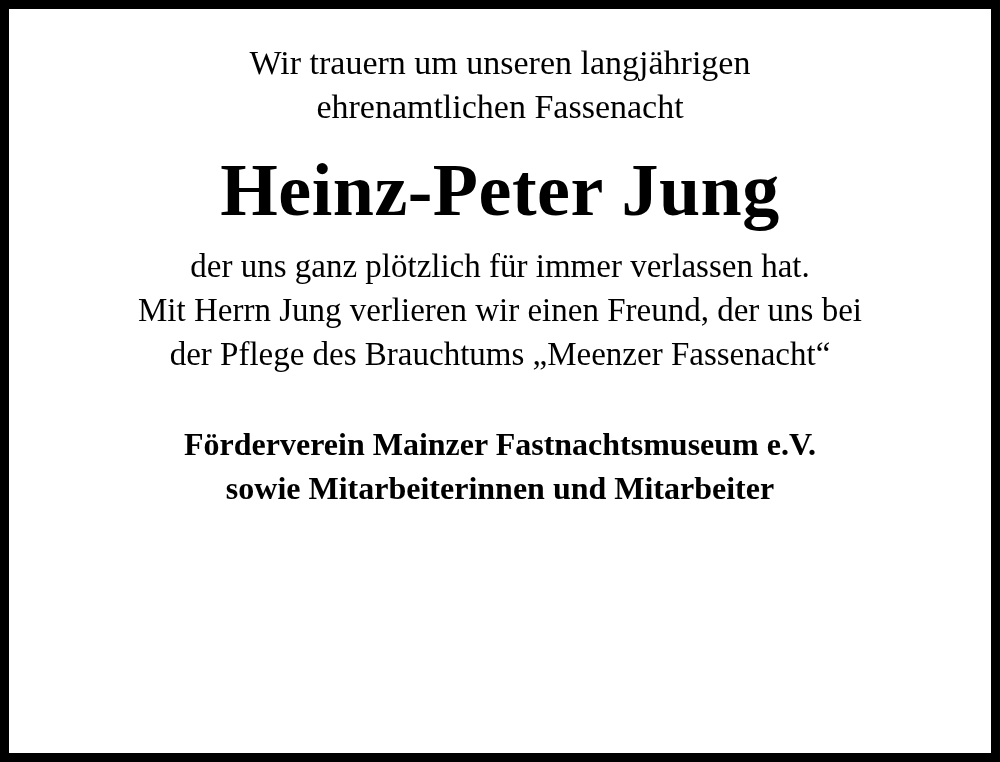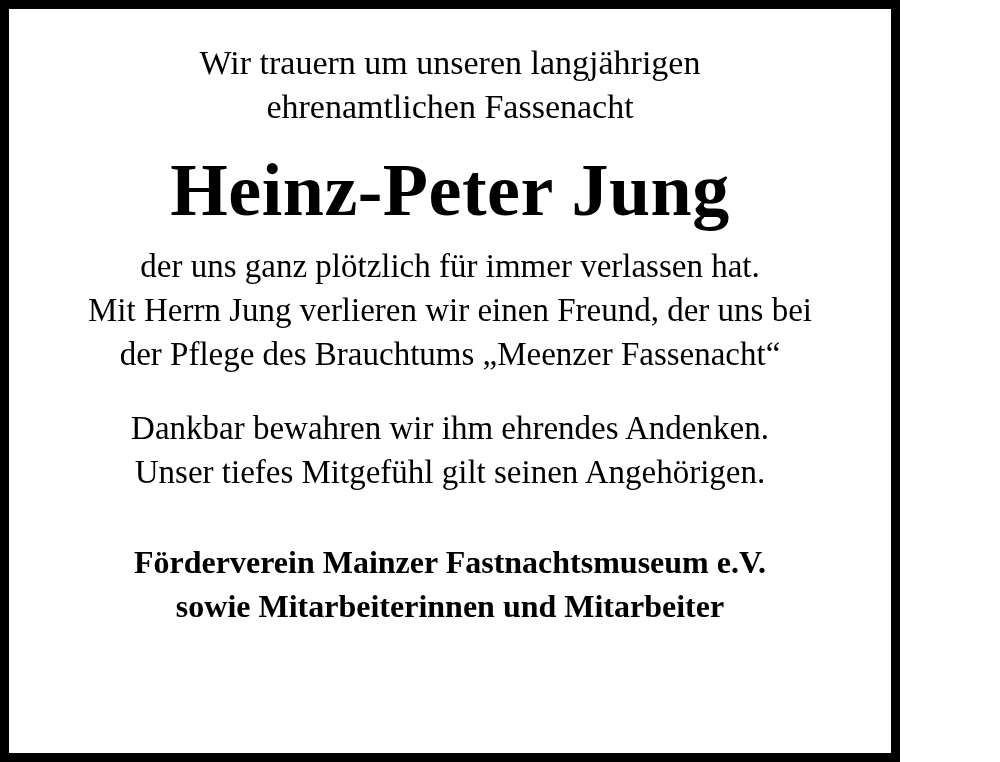--- a/index.html
+++ b/index.html
@@ -9,21 +9,21 @@
   }
   body {
     width: 1000px;
     height: 762px;
     overflow: hidden;
     font-family: "Liberation Serif", serif;
     color: #000000;
   }
   .obituary {
     box-sizing: border-box;
-    width: 900px;
+    width: 1000px;
     height: 762px;
     border: 9px solid #000000;
     background: #ffffff;
     padding: 24px 30px 0 30px;
     text-align: center;
   }
   .intro {
     font-size: 34px;
     line-height: 1.28;
     margin: 8px 0 0 0;
@@ -74,23 +74,19 @@
   </div>
 
   <div class="name">Heinz-Peter Jung</div>
 
   <div class="body-block">
     <span class="line">der uns ganz plötzlich für immer verlassen hat.</span>
     <span class="line">Mit Herrn Jung verlieren wir einen Freund, der uns bei</span>
     <span class="line">der Pflege des Brauchtums „Meenzer Fassenacht“</span>
   </div>
 
-  <div class="body-block second-block">
-    <span class="line">Dankbar bewahren wir ihm ehrendes Andenken.</span>
-    <span class="line">Unser tiefes Mitgefühl gilt seinen Angehörigen.</span>
-  </div>
 
   <div class="signature">
     <span class="line">Förderverein Mainzer Fastnachtsmuseum e.V.</span>
     <span class="line">sowie Mitarbeiterinnen und Mitarbeiter</span>
   </div>
 
 </div>
 
 </body></html>

